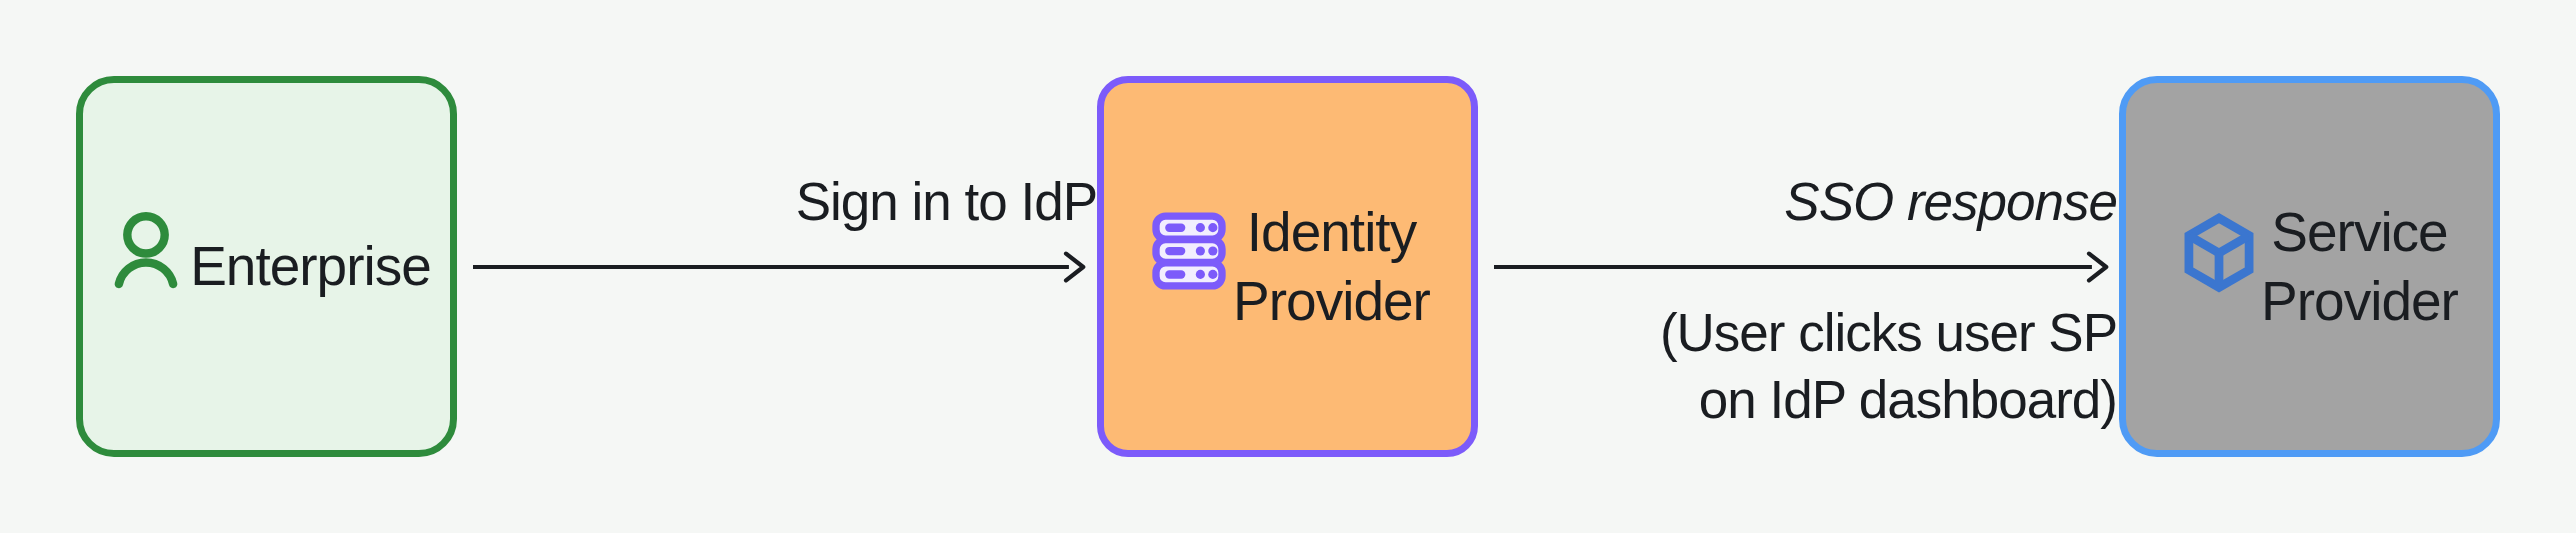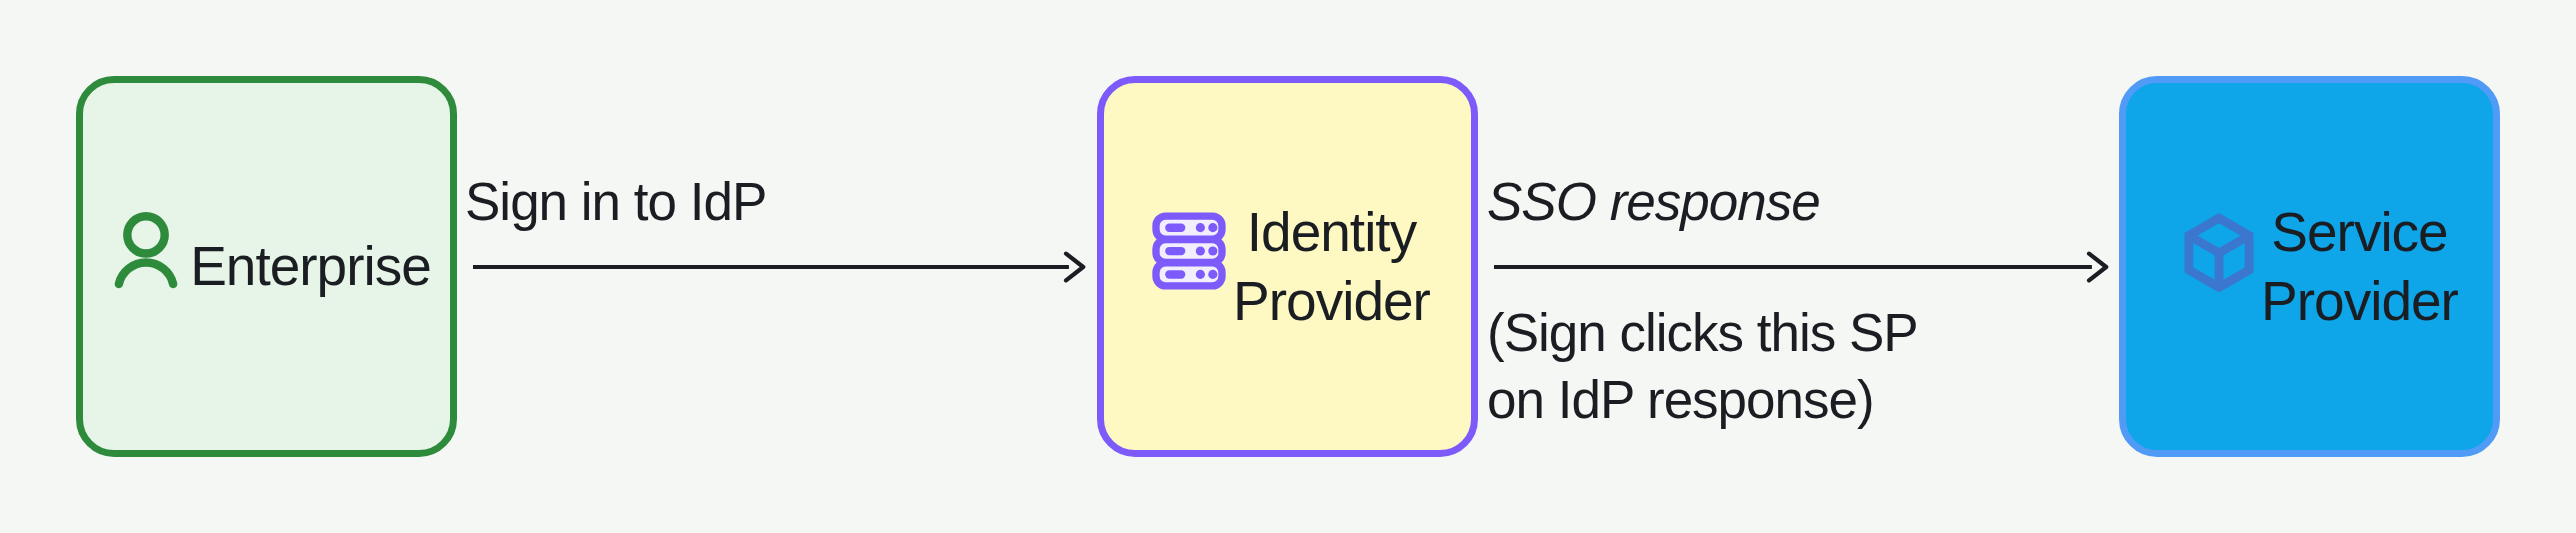--- a/index.html
+++ b/index.html
@@ -21,22 +21,22 @@
     height: 381px;
     box-sizing: border-box;
     border: 7.6px solid #000;
     border-radius: 38px;
     display: flex;
     flex-direction: row;
     align-items: center;
     justify-content: center;
   }
   #node-0 { left: 76px;   border-color: #2e8b3c; background: #e7f4e8; }
-  #node-1 { left: 1097px; border-color: #7c5bfa; background: #fef9c3; }
-  #node-2 { left: 2119px; border-color: #4f9bf5; background: #0ea5e9; padding-left: 16px; }
+  #node-1 { left: 1097px; border-color: #7c5bfa; background: #fdba74; border-radius: 31px; }
+  #node-2 { left: 2119px; border-color: #4f9bf5; background: #a3a3a3; padding-left: 16px; }
   .node-icon { height: 88px; width: 88px; margin-bottom: 32px; }
   .node-label {
     font-size: 55px;
     line-height: 69px;
     letter-spacing: -1px;
     color: #1a1d21;
     text-align: center;
     white-space: nowrap;
   }
   .edge-arrow { position: absolute; top: 246px; height: 42px; }
@@ -47,21 +47,21 @@
     fill: none;
   }
   .edge-arrow line { stroke-width: 4px; }
   .edge-arrow polyline {
     stroke-width: 4.5px;
     stroke-linecap: round;
     stroke-linejoin: round;
   }
   .edge-label, .edge-sublabel {
     position: absolute;
-    text-align: left;
+    text-align: right;
     color: #1a1d21;
     font-size: 53px;
     line-height: 67px;
     letter-spacing: -1px;
   }
   #edge-label-0 { left: 465px;  width: 632px; top: 168px; }
   #edge-label-1 { left: 1487px; width: 630px; top: 168px; font-style: italic; }
   #edge-sublabel-1 { left: 1487px; width: 630px; top: 299px; }
 </style>
 </head>
@@ -111,22 +111,22 @@
       <div>Provider</div>
     </div>
   </div>
 
   <div class="edge-label" id="edge-label-1">SSO response</div>
   <svg class="edge-arrow" id="arrow-1" viewBox="0 0 647 44">
     <line x1="0" y1="22" x2="628" y2="22"></line>
     <polyline points="625,8 643,22 625,36"></polyline>
   </svg>
   <div class="edge-sublabel" id="edge-sublabel-1">
-    <div>(Sign clicks this SP</div>
-    <div>on IdP response)</div>
+    <div>(User clicks user SP</div>
+    <div>on IdP dashboard)</div>
   </div>
 
   <div class="node" id="node-2">
     <svg class="node-icon" viewBox="0 0 24 24" style="height:84px;width:84px;">
       <g fill="none" stroke-width="2.5" stroke-linejoin="miter" stroke="#3b76cf">
         <path d="M12 2.6 20.6 7.55 20.6 17.45 12 22.4 3.4 17.45 3.4 7.55 Z"></path>
         <path d="M3.6 7.7 12 12.55 20.4 7.7"></path>
         <path d="M12 12.55 V 22"></path>
       </g>
     </svg>

